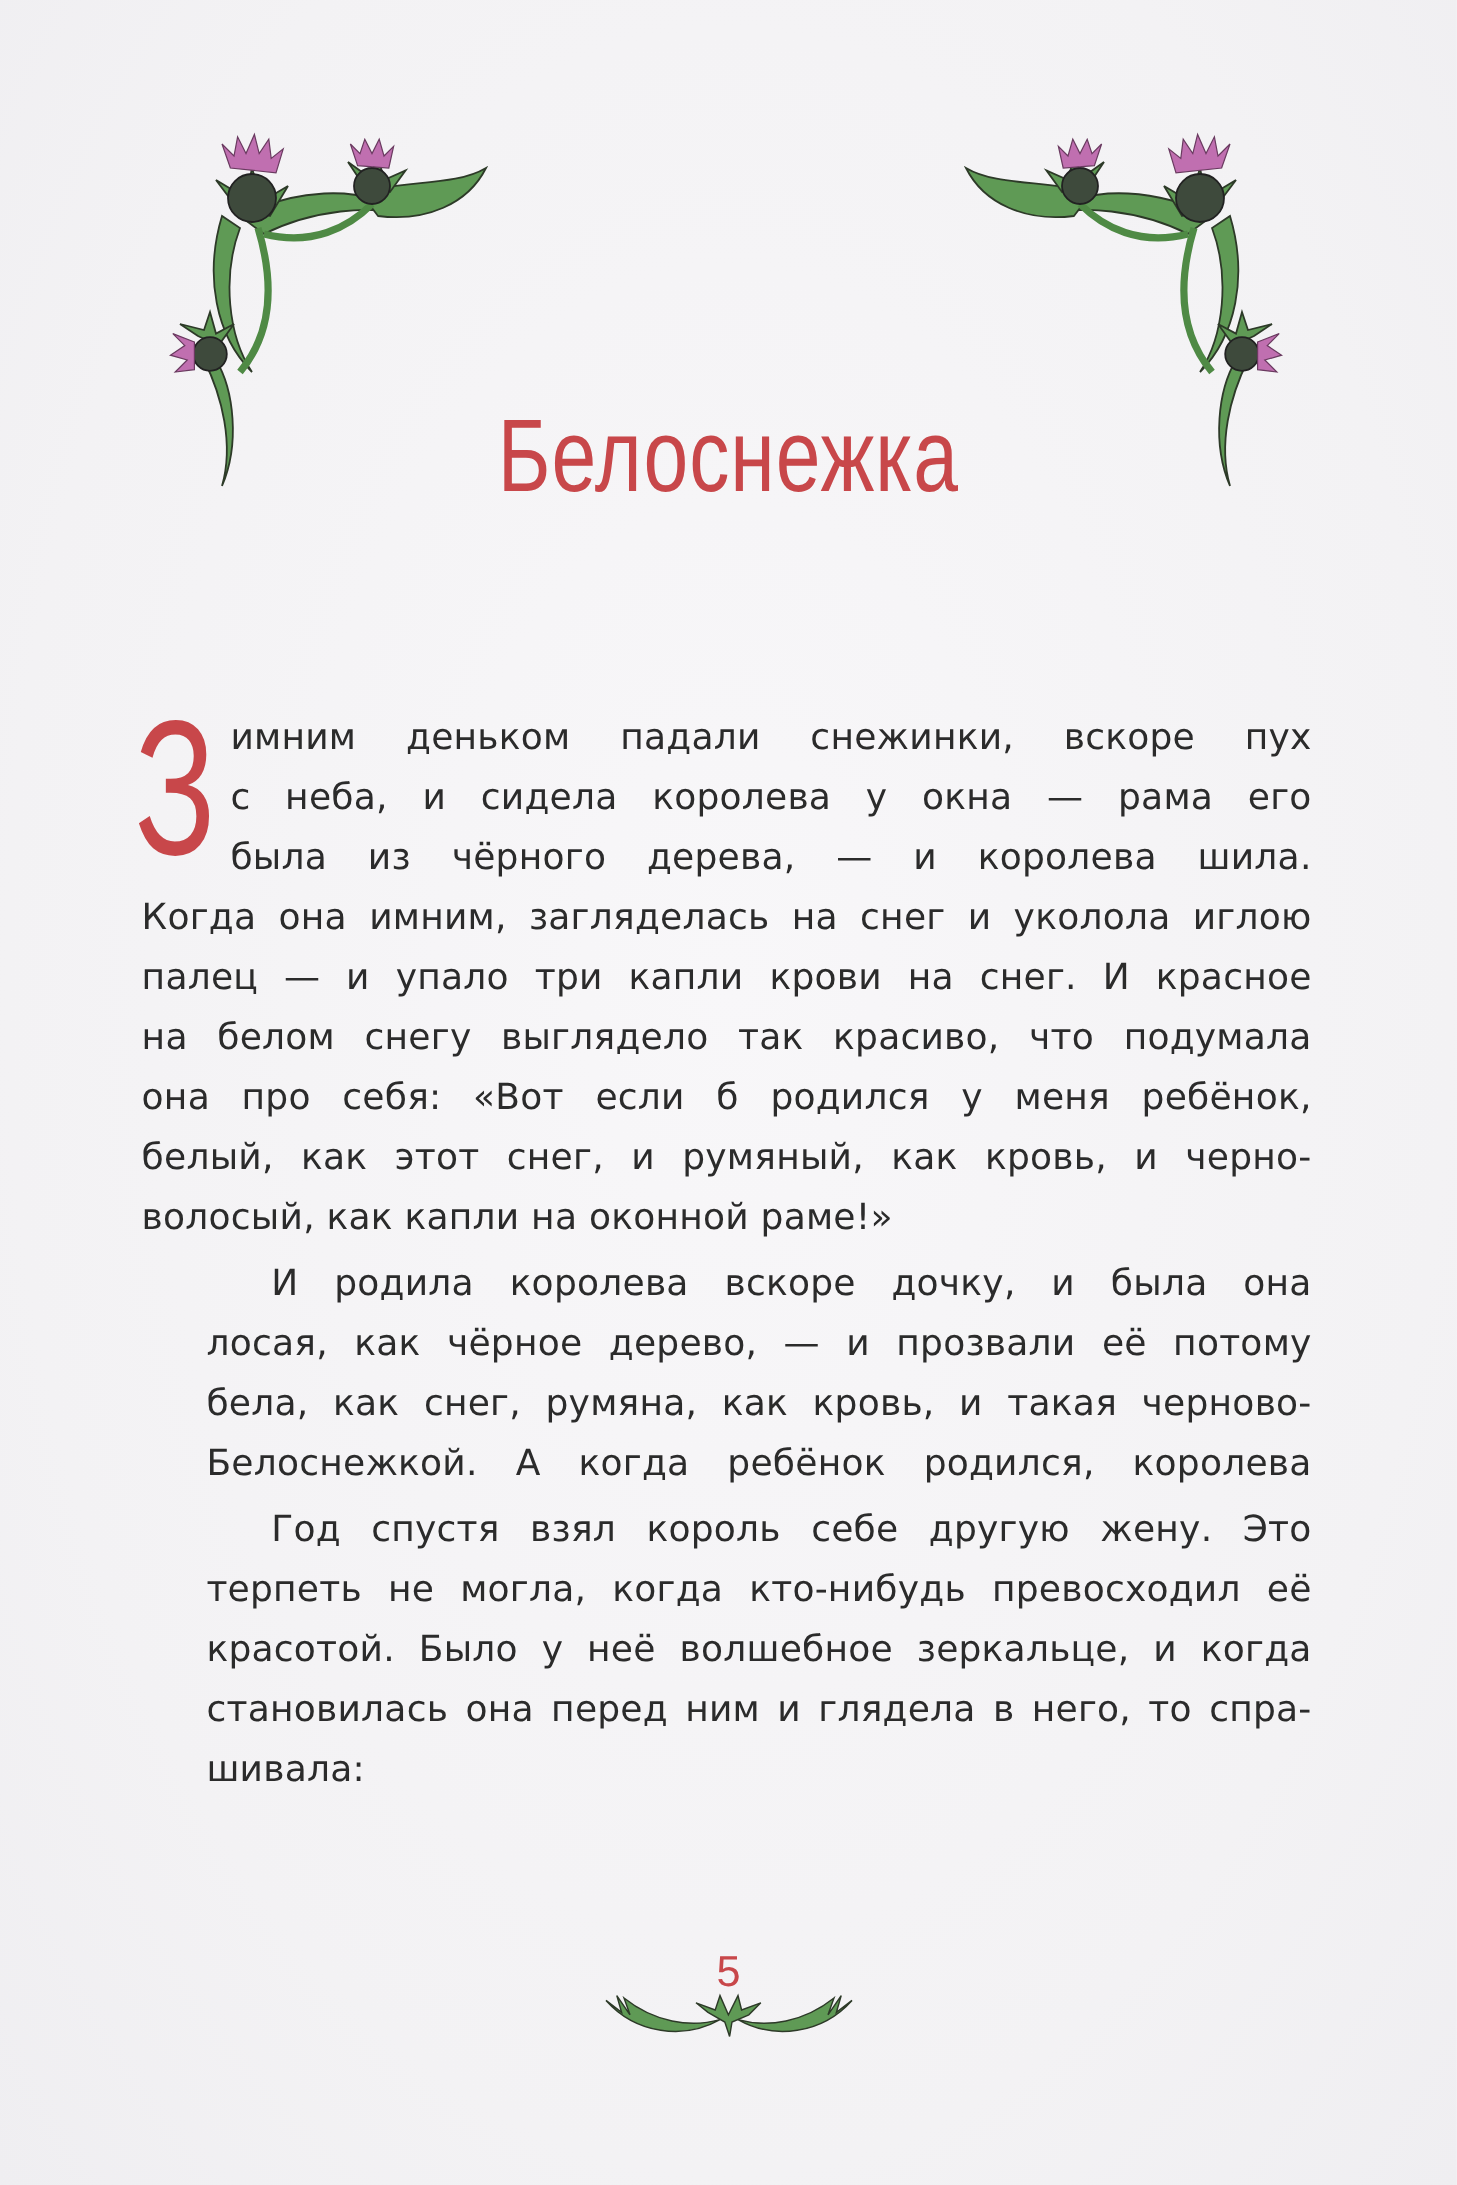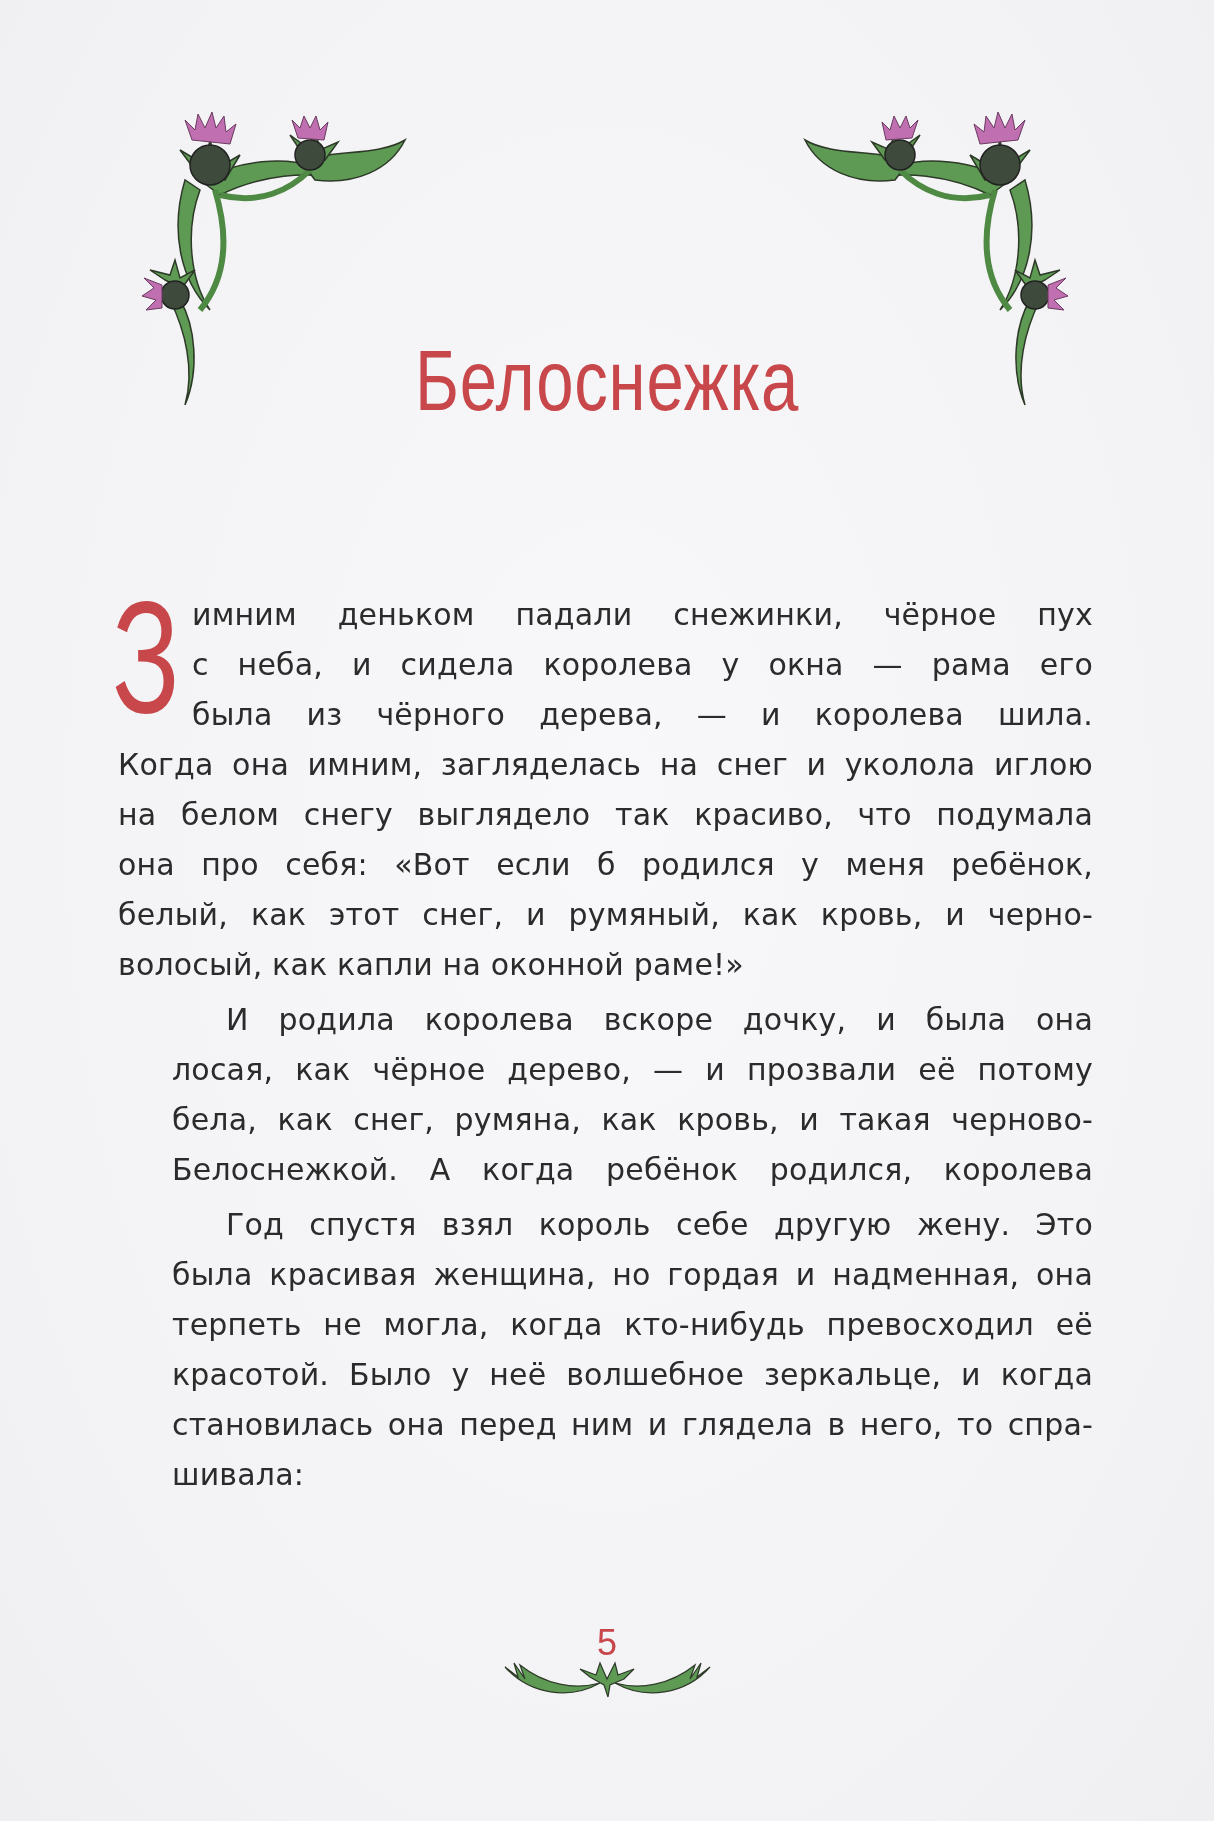--- a/index.html
+++ b/index.html
@@ -95,38 +95,38 @@
     <path d="M52,30 L45,10 L55,20 L58,4 L65,18 L72,2 L76,18 L84,6 L86,22 L96,14 L90,34 Z" fill="#c06fb0" stroke="#6a3a60" stroke-width="1"></path>
     <path d="M158,28 L152,10 L160,18 L164,6 L170,18 L176,6 L180,20 L188,12 L184,30 Z" fill="#c06fb0" stroke="#6a3a60" stroke-width="1"></path>
     <path d="M22,175 L4,168 L14,178 L2,186 L16,190 L6,200 L22,198 Z" fill="#c06fb0" stroke="#6a3a60" stroke-width="1"></path>
   </svg>
 
   <h1 class="title">Белоснежка</h1>
 
   <div class="body-text">
     <div class="para first">
       <span class="dropcap">З</span>
-      <span class="line">имним деньком падали снежинки, чёрное пух</span>
+      <span class="line">имним деньком падали снежинки, вскоре пух</span>
       <span class="line">с неба, и сидела королева у окна — рама его</span>
       <span class="line">была из чёрного дерева, — и королева шила.</span>
       <span class="line">Когда она имним, загляделась на снег и уколола иглою</span>
+      <span class="line">палец — и упало три капли крови на снег. И красное</span>
       <span class="line">на белом снегу выглядело так красиво, что подумала</span>
       <span class="line">она про себя: «Вот если б родился у меня ребёнок,</span>
       <span class="line">белый, как этот снег, и румяный, как кровь, и черно-</span>
       <span class="line last">волосый, как капли на оконной раме!»</span>
     </div>
     <div class="para">
       <span class="line" style="padding-left:54px">И родила королева вскоре дочку, и была она</span>
       <span class="line">лосая, как чёрное дерево, — и прозвали её потому</span>
       <span class="line">бела, как снег, румяна, как кровь, и такая черново-</span>
       <span class="line">Белоснежкой. А когда ребёнок родился, королева</span>
     </div>
     <div class="para">
       <span class="line" style="padding-left:54px">Год спустя взял король себе другую жену. Это</span>
-      <span class="line">была красивая женщина, но гордая и надменная, она</span>
       <span class="line">терпеть не могла, когда кто-нибудь превосходил её</span>
       <span class="line">красотой. Было у неё волшебное зеркальце, и когда</span>
       <span class="line">становилась она перед ним и глядела в него, то спра-</span>
       <span class="line last">шивала:</span>
     </div>
   </div>
 
   <div class="folio">5</div>
 
   <svg class="footer-orn" viewBox="0 0 215 50">

